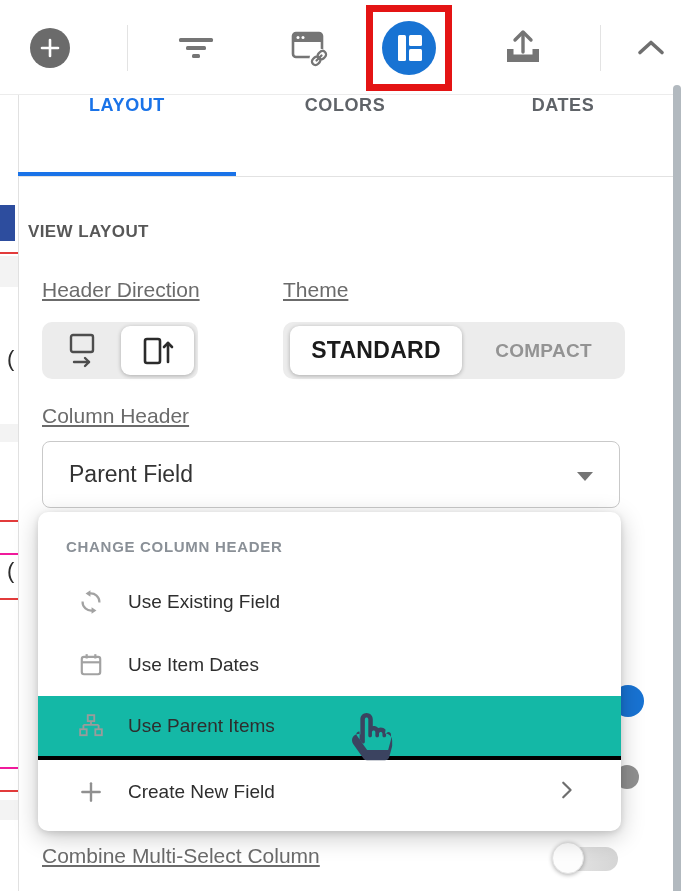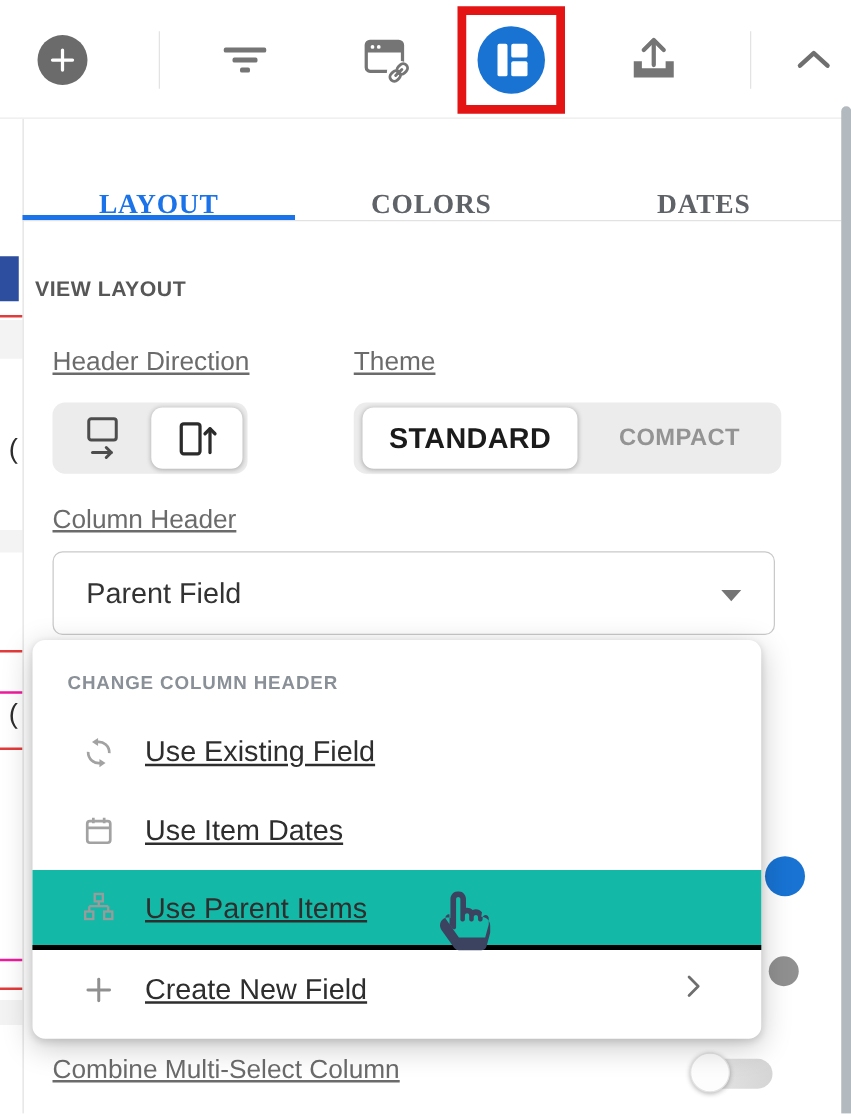--- a/index.html
+++ b/index.html
@@ -13,22 +13,22 @@
            background:#6b6b6b;display:flex;align-items:center;justify-content:center;cursor:pointer;}
   .vdiv{position:absolute;top:25px;width:1px;height:46px;background:#e3e3e3;}
   .tb-icon{position:absolute;cursor:pointer;}
   .blue-btn{position:absolute;left:382px;top:21px;width:54px;height:54px;border-radius:50%;
             background:#1873d3;cursor:pointer;}
   .red-box{position:absolute;left:366px;top:5px;width:86px;height:86px;box-sizing:border-box;
            border:7px solid #e41414;z-index:6;}
 
   
   .tabs{position:absolute;left:18px;top:95px;width:654px;height:81px;display:flex;z-index:2;}
-  .tab{width:218px;display:flex;align-items:flex-end;justify-content:center;
-       font-size:22px;font-weight:700;letter-spacing:.6px;color:#5f6368;cursor:pointer;font-family:Liberation Serif, serif;}
+  .tab{width:218px;display:flex;align-items:flex-start;justify-content:center;
+       font-size:18px;font-weight:700;letter-spacing:.6px;color:#5f6368;cursor:pointer;}
   .tab.active{color:#1a73e8;}
   .tab-underline{position:absolute;left:18px;top:172px;width:218px;height:4px;background:#1a73e8;z-index:3;}
   .tabs-border{position:absolute;left:18px;top:176px;width:655px;height:1px;background:#e2e2e2;}
 
   
   .panel-divider{position:absolute;left:18px;top:94px;width:1px;height:797px;background:#e1e1e1;}
   .section-title{position:absolute;left:28px;top:222px;font-size:17px;font-weight:700;
                  letter-spacing:.4px;color:#575757;}
   .field-label{position:absolute;font-size:21px;color:#6b6b6b;text-decoration:underline;}
   .seg{position:absolute;top:322px;height:57px;background:#ececec;border-radius:10px;}
@@ -48,28 +48,28 @@
   
   .select{position:absolute;left:42px;top:441px;width:578px;height:67px;box-sizing:border-box;
           background:#fff;border:1px solid #c9c9c9;border-radius:8px;display:flex;
           align-items:center;cursor:pointer;}
   .select-value{margin-left:26px;font-size:23px;color:#333;}
   .select-caret{position:absolute;right:26px;top:30px;width:0;height:0;
                 border-left:8px solid transparent;border-right:8px solid transparent;
                 border-top:9px solid #757575;}
 
   
-  .menu{position:absolute;left:26px;top:512px;width:583px;height:319px;background:#fff;
+  .menu{position:absolute;left:38px;top:512px;width:583px;height:319px;background:#fff;
         border-radius:10px;box-shadow:0 6px 24px rgba(0,0,0,.22),0 2px 6px rgba(0,0,0,.12);
         z-index:30;display:flex;flex-direction:column;box-sizing:border-box;}
   .menu-title{box-sizing:border-box;height:58px;padding:26px 0 0 28px;font-size:15px;
               font-weight:700;letter-spacing:.7px;color:#8a9097;}
   .menu-row{height:63px;display:flex;align-items:center;padding-left:40px;gap:24px;cursor:pointer;}
   .menu-row .mi{width:26px;display:flex;justify-content:center;}
-  .menu-row .ml{font-size:23px;color:#2e2e2e;text-decoration:underline;}
+  .menu-row .ml{font-size:19px;color:#2e2e2e;}
   .menu-row.hovered{height:64px;box-sizing:border-box;background:#14b8a6;border-bottom:4px solid #000000;}
   .menu-chevron{margin-left:auto;margin-right:44px;}
 
   
   .peek-blue{position:absolute;left:612px;top:685px;width:32px;height:32px;border-radius:50%;
              background:#1873d3;z-index:10;}
   .peek-gray{position:absolute;left:615px;top:765px;width:24px;height:24px;border-radius:50%;
              background:#909090;z-index:10;}
 
   

